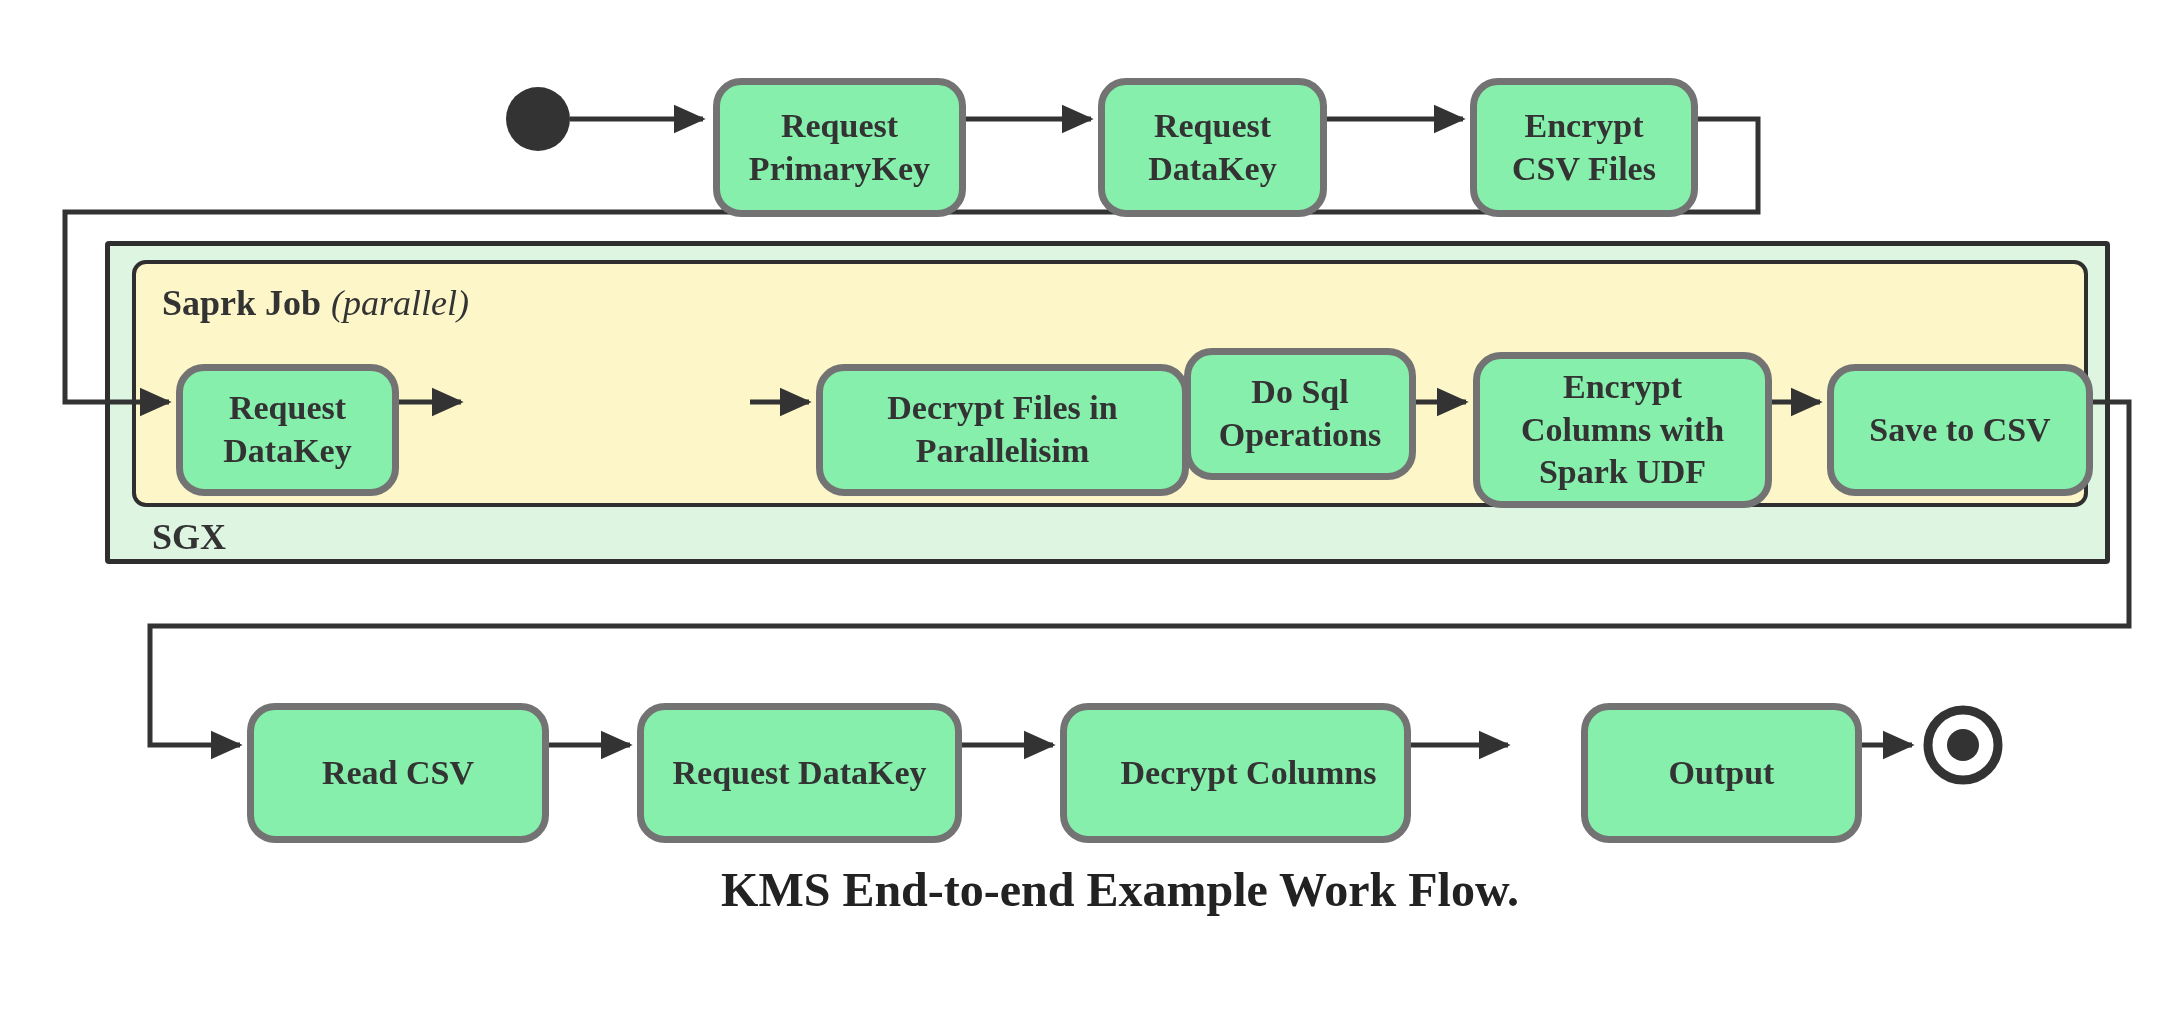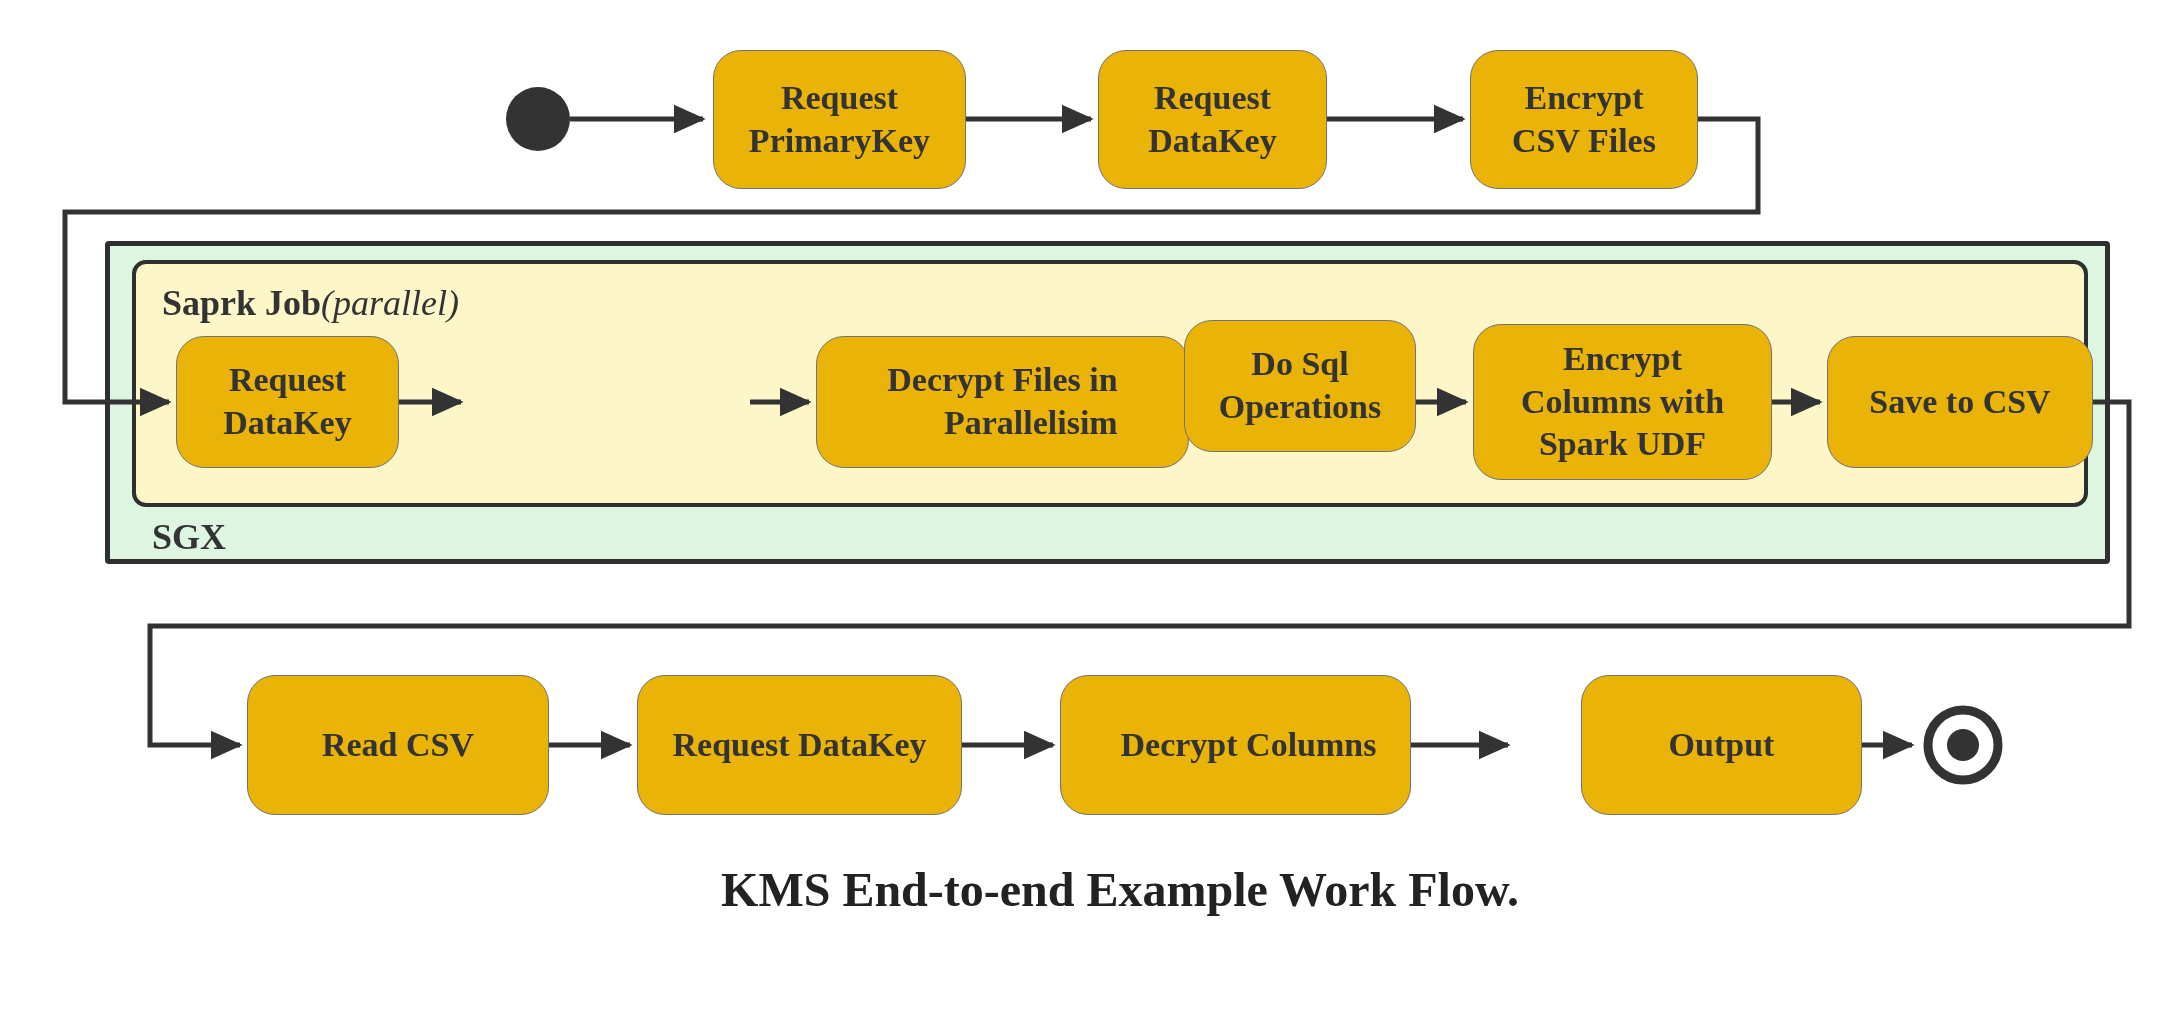--- a/index.html
+++ b/index.html
@@ -15,32 +15,33 @@
   }
   .spark-box{
     left:132px;top:260px;width:1956px;height:247px;
     background:#fcf6c8;border:4px solid #2f2f2f;border-radius:14px;
   }
   .container-label{
     position:absolute;z-index:3;color:#333;font-size:36px;font-weight:bold;
     white-space:nowrap;
   }
   .spark-label{left:162px;top:282px;}
-  .spark-label .qualifier{font-weight:normal;font-style:italic;}
+  .spark-label .qualifier{font-weight:normal;font-style:italic;margin-left:10px;}
   .sgx-label{left:152px;top:516px;}
   
   .wires{position:absolute;left:0;top:0;z-index:2;}
   
   .node{
     position:absolute;box-sizing:border-box;z-index:3;
-    background:#eab308;border:1px solid #737373;border-radius:28px;
+    background:#86efac;border:7px solid #737373;border-radius:28px;
     display:flex;align-items:center;justify-content:center;
     text-align:center;white-space:pre-line;
     color:#333;font-weight:bold;font-size:34px;line-height:1.26;
     padding:4px 10px;
+    margin-top:28px;
   }
   
   .caption{
     position:absolute;z-index:3;left:1120px;top:862px;transform:translateX(-50%);
     color:#222;font-size:48px;font-weight:bold;white-space:nowrap;
   }
 </style>
 </head>
 <body>
 
@@ -86,21 +87,21 @@
 
   <div class="node" style="left:713px;top:50px;width:253px;height:139px;">Request
 PrimaryKey</div>
   <div class="node" style="left:1098px;top:50px;width:229px;height:139px;">Request
 DataKey</div>
   <div class="node" style="left:1470px;top:50px;width:228px;height:139px;">Encrypt
 CSV Files</div>
 
   <div class="node" style="left:176px;top:336px;width:223px;height:132px;">Request
 DataKey</div>
-  <div class="node" style="left:816px;top:336px;width:373px;height:132px;text-align:right;">Decrypt Files in
+  <div class="node" style="left:816px;top:336px;width:373px;height:132px;">Decrypt Files in
 Parallelisim</div>
   <div class="node" style="left:1184px;top:320px;width:232px;height:132px;">Do Sql
 Operations</div>
   <div class="node" style="left:1473px;top:324px;width:299px;height:156px;">Encrypt
 Columns with
 Spark UDF</div>
   <div class="node" style="left:1827px;top:336px;width:266px;height:132px;">Save to CSV</div>
 
   <div class="node" style="left:247px;top:675px;width:302px;height:140px;">Read CSV</div>
   <div class="node" style="left:637px;top:675px;width:325px;height:140px;">Request DataKey</div>

